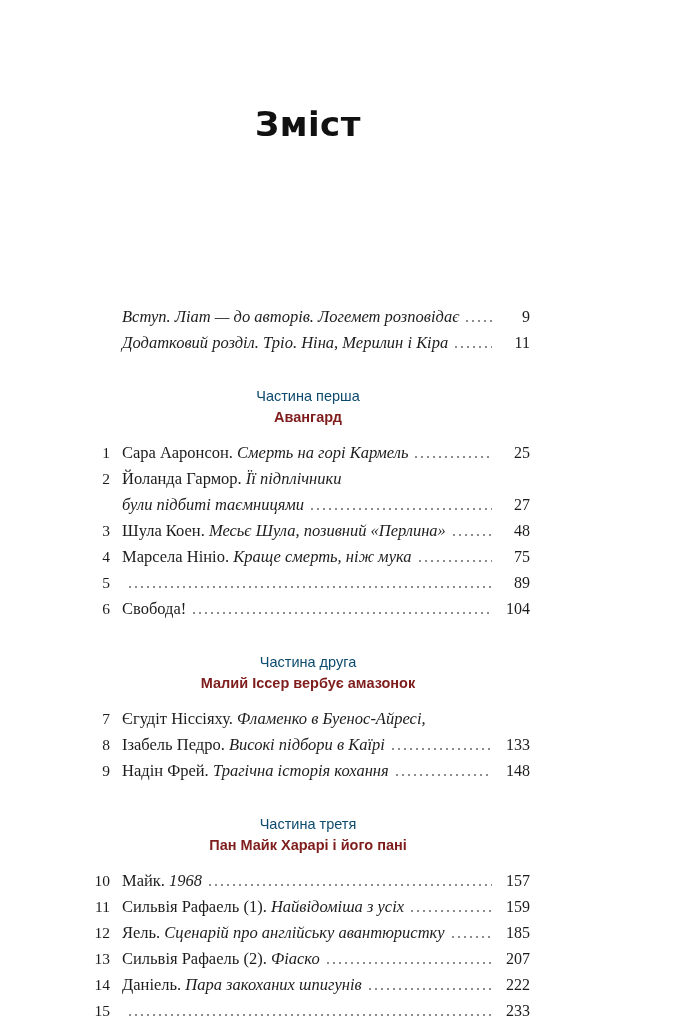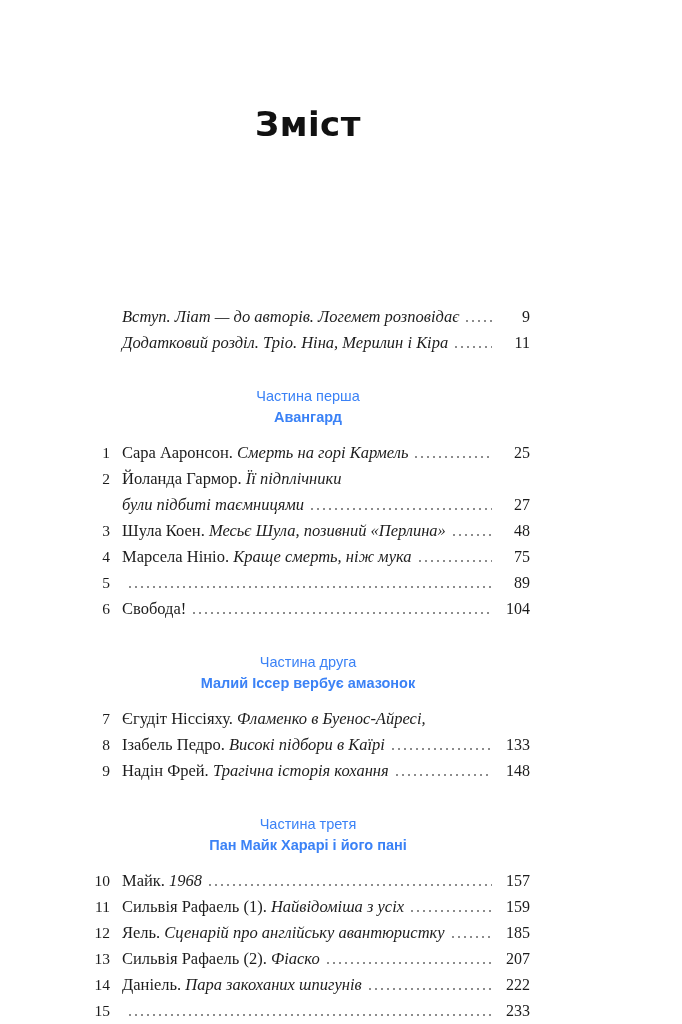--- a/index.html
+++ b/index.html
@@ -58,29 +58,29 @@
   .pg {
     min-width: 30px;
     text-align: right;
     font-size: 16px;
   }
   .section-head { margin-top: 30px; margin-bottom: 12px; }
   .part {
     font-family: "Liberation Sans", "DejaVu Sans", sans-serif;
     font-size: 14.5px;
     text-align: center;
-    color: #3b82f6;
+    color: #0c4a6e;
     line-height: 21px;
   }
   .part-heading {
     font-family: "Liberation Sans", "DejaVu Sans", sans-serif;
     font-size: 14.5px;
     font-weight: 700;
     text-align: center;
-    color: #3b82f6;
+    color: #7f1d1d;
     line-height: 21px;
   }
   .intro-block { margin-bottom: 24px; }
 </style>
 </head>
 <body>
 
 <div class="page">
 
   <h1 class="book-title">Зміст</h1>

